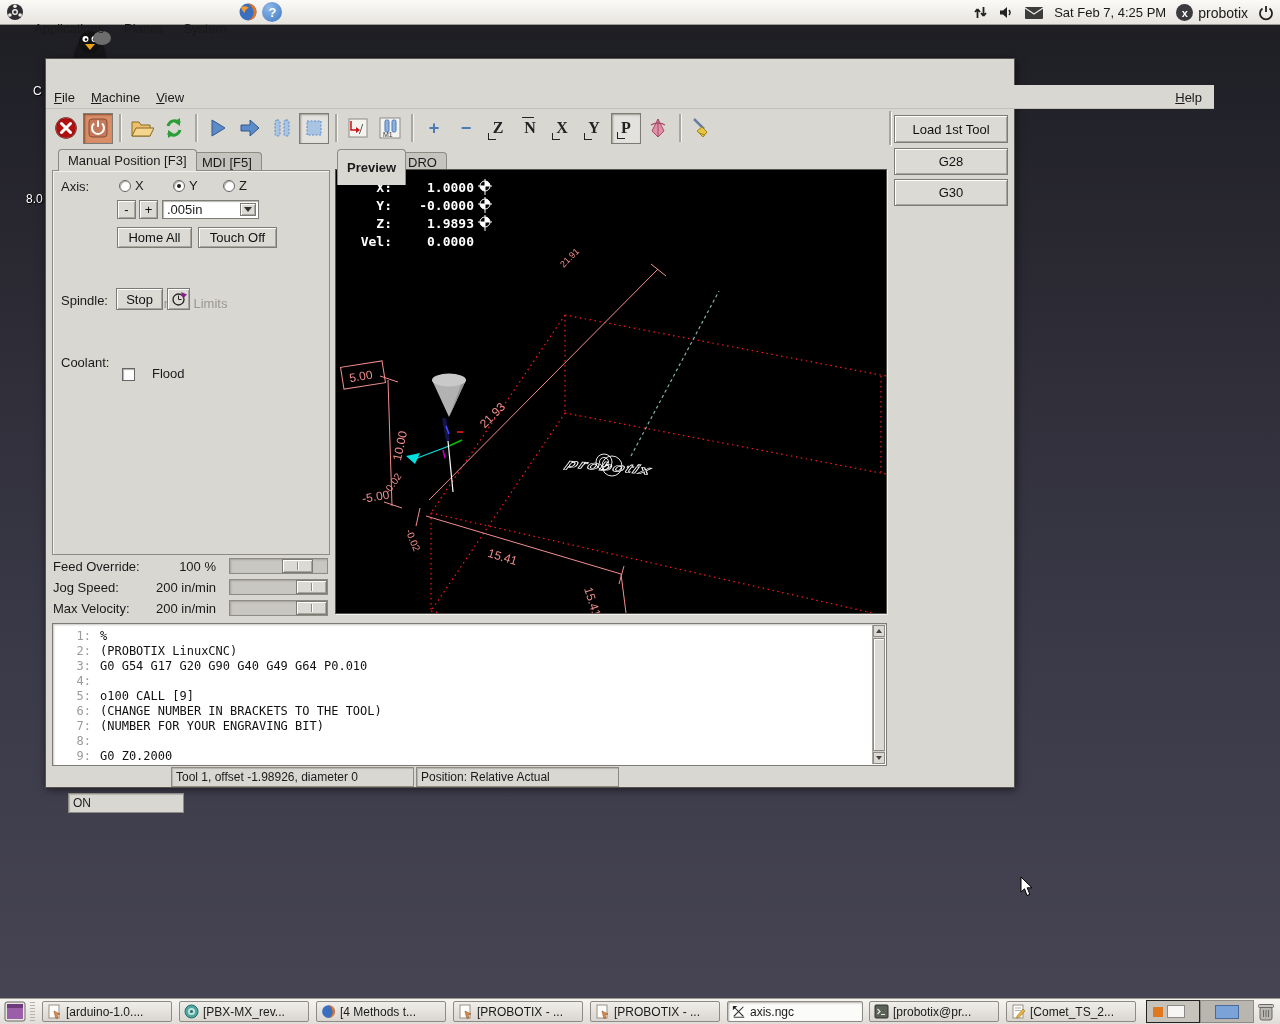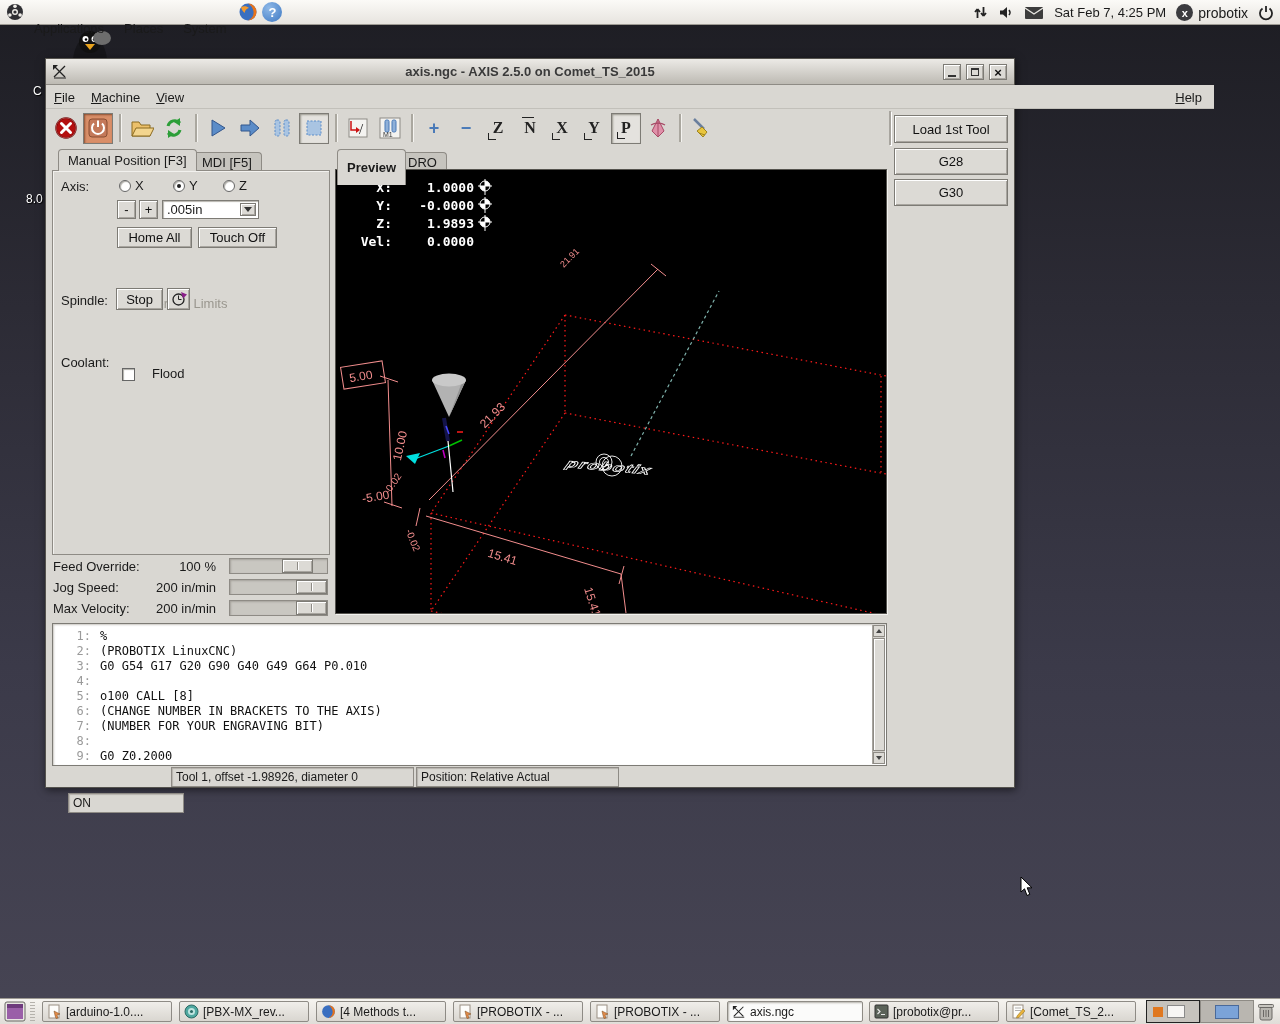--- a/index.html
+++ b/index.html
@@ -203,42 +203,20 @@
       <svg width="16" height="16" viewBox="0 0 16 16">
         <path d="M4.5 3.5 A6 6 0 1 0 11.5 3.5" stroke="#222" stroke-width="1.8" fill="none"></path>
         <line x1="8" y1="1" x2="8" y2="7" stroke="#222" stroke-width="1.8"></line>
       </svg>
     </span>
   </span>
 </div>
 
 <div id="win" class="abs" style="z-index:4;">
 
-  <div id="titlebar" class="abs">
-    <span style="margin-left:6px; display:inline-flex;">
-      <svg width="16" height="16" viewBox="0 0 16 16">
-        <line x1="2" y1="2" x2="13" y2="13" stroke="#222" stroke-width="1.2"></line>
-        <line x1="13" y1="2" x2="2" y2="13" stroke="#222" stroke-width="1.2"></line>
-        <polygon points="1,1 6,1 1,6" fill="#222"></polygon>
-        <line x1="2" y1="14" x2="14" y2="14" stroke="#222" stroke-width="1"></line>
-      </svg>
-    </span>
-    <span id="title-text">axis.ngc - AXIS 2.5.0 on Comet_TS_2015</span>
-    <span class="winctl">
-      <span class="btn">
-          <span class="glyph-min"></span>
-        </span>
-      <span class="btn">
-          <span class="glyph-max"></span>
-        </span>
-      <span class="btn">
-          <span style="font-size:13px; font-weight:bold;">×</span>
-        </span>
-    </span>
-  </div>
 
   <div id="menubar" class="abs">
     <span class="menu-item">File</span>
     <span class="menu-item">Machine</span>
     <span class="menu-item">View</span>
     <span class="menu-item" id="menu-help">Help</span>
   </div>
 
   <div id="toolbar" class="abs">
     <span class="tbtn">
@@ -556,25 +534,25 @@
       <div class="gline">
           <span class="gnum">3:</span>
           <span class="gtext">G0 G54 G17 G20 G90 G40 G49 G64 P0.010</span>
         </div>
       <div class="gline">
           <span class="gnum">4:</span>
           <span class="gtext"></span>
         </div>
       <div class="gline">
           <span class="gnum">5:</span>
-          <span class="gtext">o100 CALL [8]</span>
+          <span class="gtext">o100 CALL [9]</span>
         </div>
       <div class="gline">
           <span class="gnum">6:</span>
-          <span class="gtext">(CHANGE NUMBER IN BRACKETS TO THE AXIS)</span>
+          <span class="gtext">(CHANGE NUMBER IN BRACKETS TO THE TOOL)</span>
         </div>
       <div class="gline">
           <span class="gnum">7:</span>
           <span class="gtext">(NUMBER FOR YOUR ENGRAVING BIT)</span>
         </div>
       <div class="gline">
           <span class="gnum">8:</span>
           <span class="gtext"></span>
         </div>
       <div class="gline">

